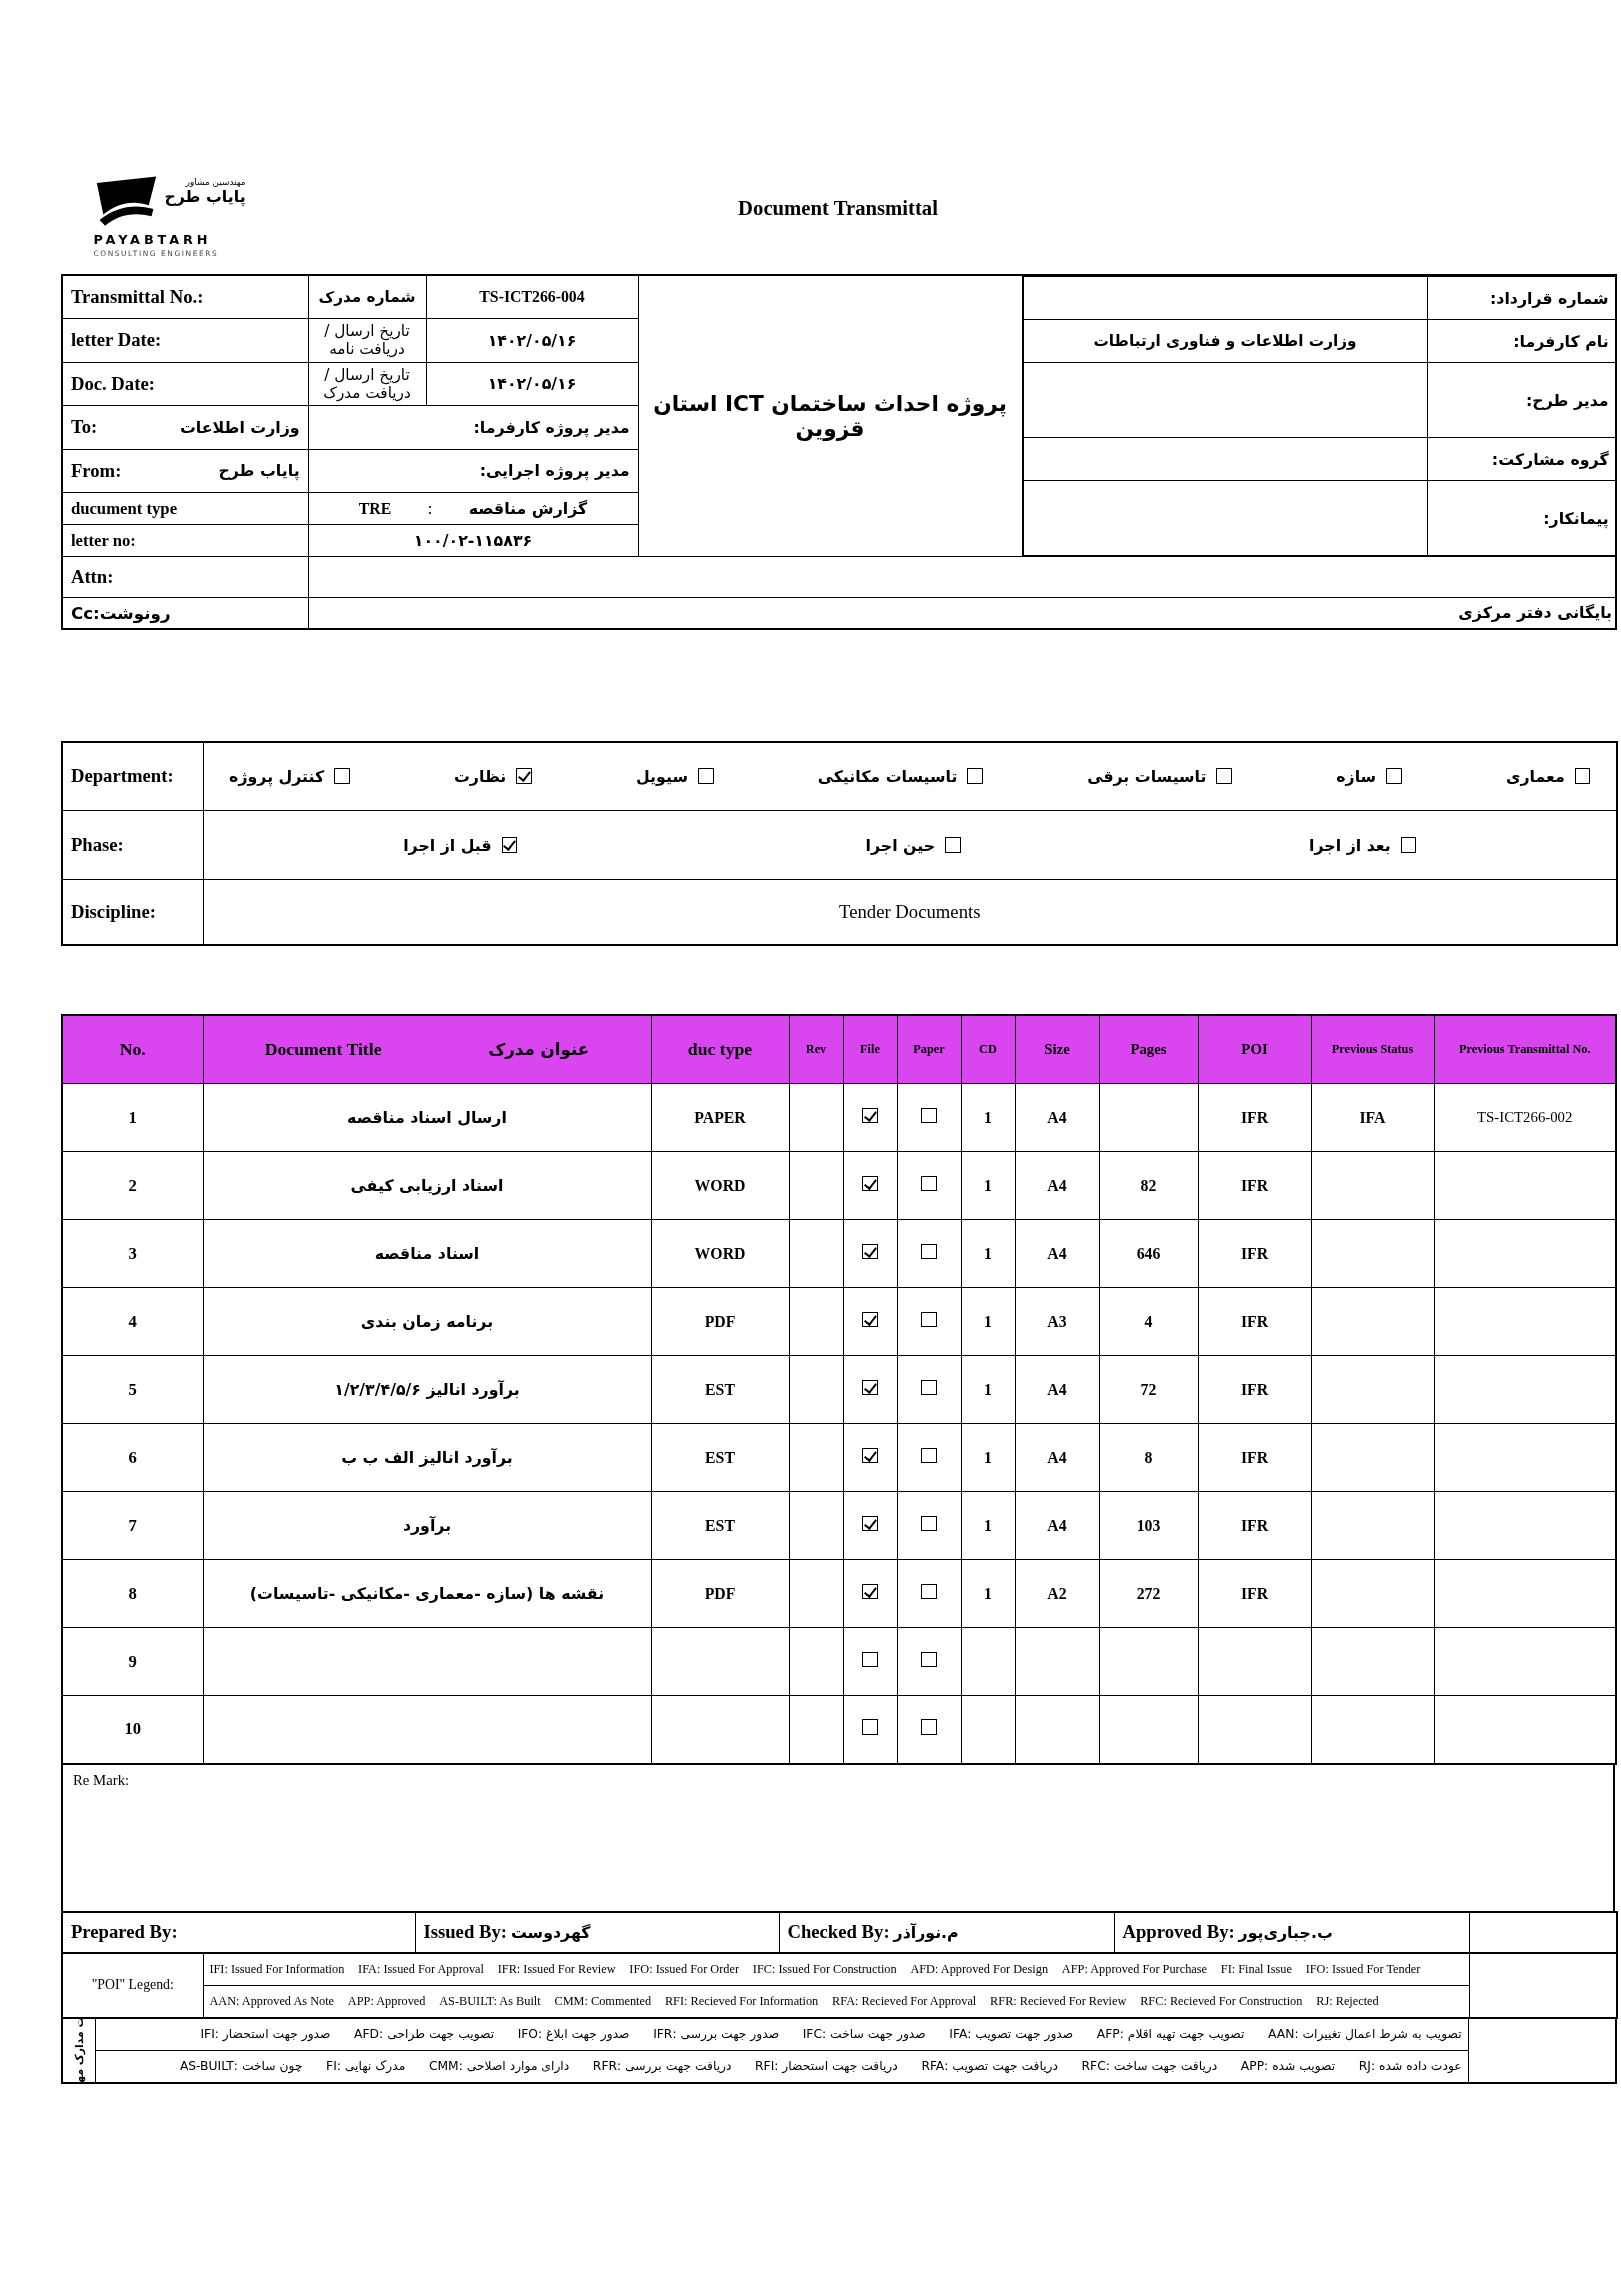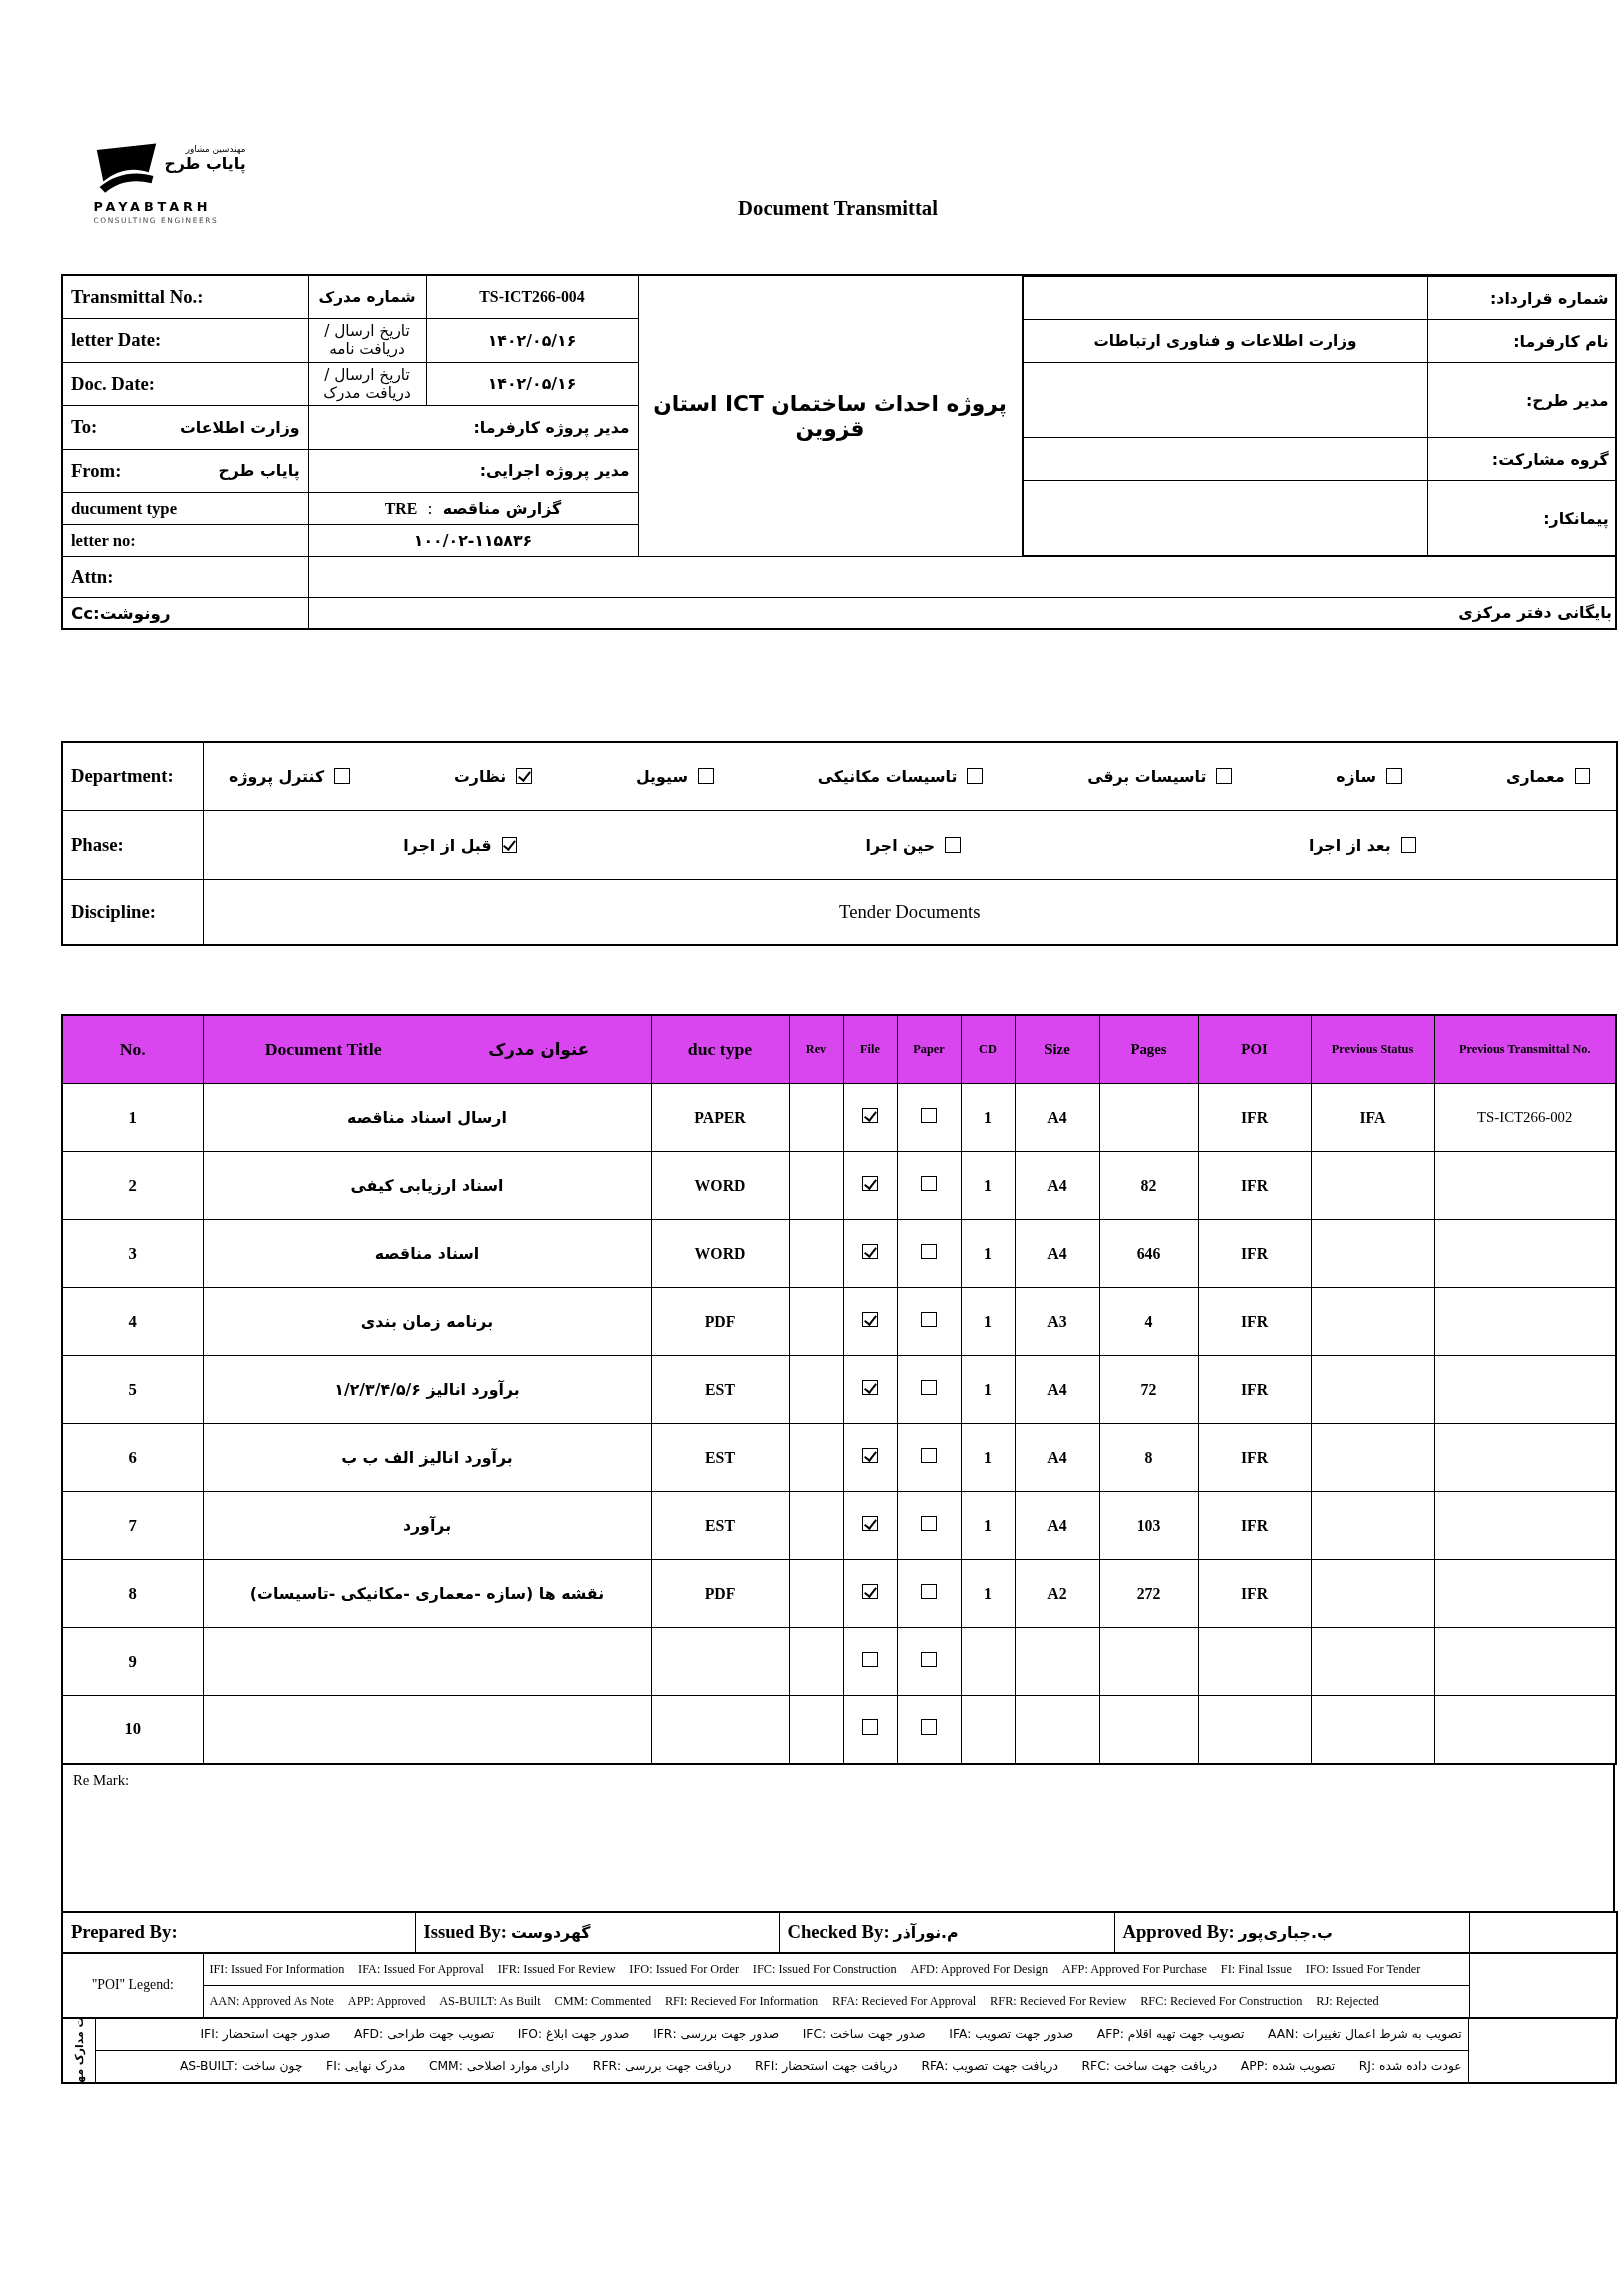--- a/index.html
+++ b/index.html
@@ -10,21 +10,21 @@
 
   .en  { font-family:"Liberation Serif","DejaVu Serif",serif; }
   .fa  { font-family:"DejaVu Sans",sans-serif; direction:rtl; unicode-bidi:plaintext; }
   .fa-b{ font-weight:bold; }
   .en-label { font-family:"Liberation Serif",serif; font-weight:bold; font-size:18.7px; }
 
   
   .header-row { position:relative; height:256px; }
   .doc-title  { position:absolute; left:0; right:0; top:197px; text-align:center;
                 font-size:20.7px; font-weight:bold; }
-  .logo { position:absolute; left:32.5px; top:140px; width:167px; }
+  .logo { position:absolute; left:32.5px; top:173px; width:167px; }
   .logo-top { display:flex; align-items:flex-start; gap:5.9px; }
   .logo-fa-col { padding-top:3.9px; text-align:right; direction:rtl; }
   .logo-fa-small { font-size:8.9px; }
   .logo-fa-name  { font-size:15.8px; font-weight:bold; }
   .logo-en  { font-size:12.8px; letter-spacing:3.9px; font-weight:bold; margin-top:2px; }
   .logo-sub { font-size:7.4px; letter-spacing:1.6px; color:#444; margin-top:2px; }
 
   
   table { border-collapse:collapse; table-layout:fixed; width:100%; }
   .grid { border:2.5px solid #000; }
@@ -32,21 +32,21 @@
 
   
   .top-table { margin-top:18px;border-radius:20px; }
   .lr { display:flex; align-items:center; justify-content:space-between; gap:5.9px; }
   .val-c { text-align:center; font-family:"Liberation Serif",serif; font-weight:bold; font-size:15.8px; }
   .fa-c  { text-align:center; font-size:15.3px; }
   .fa-r  { text-align:right; direction:rtl; font-size:15.8px; font-weight:bold; }
   .fa-date { text-align:center; direction:rtl; font-size:15.8px; font-weight:bold; }
   .center-cell { text-align:center; }
   .project-title { font-size:21.7px; font-weight:bold; direction:rtl; }
-  .doc-type-line { display:flex; align-items:center; justify-content:center; gap:10px; }
+  .doc-type-line { display:flex; align-items:center; justify-content:center; gap:36px; }
   .right-cell { padding:0 !important; }
   .right-tbl { height:280px; }
   .right-tbl td { border:1.6px solid #000; }
   .rl { text-align:right; direction:rtl; font-size:15.8px; font-weight:bold; padding-right:7.9px; }
   .rv { text-align:center; direction:rtl; font-size:15.3px; font-weight:bold; }
 
   
   .dept-table { margin-top:111px; }
   .lbl-cell { padding-left:7.9px; }
   .chk-items { display:flex; direction:rtl; align-items:center; justify-content:space-between; padding:0 17.7px; }

